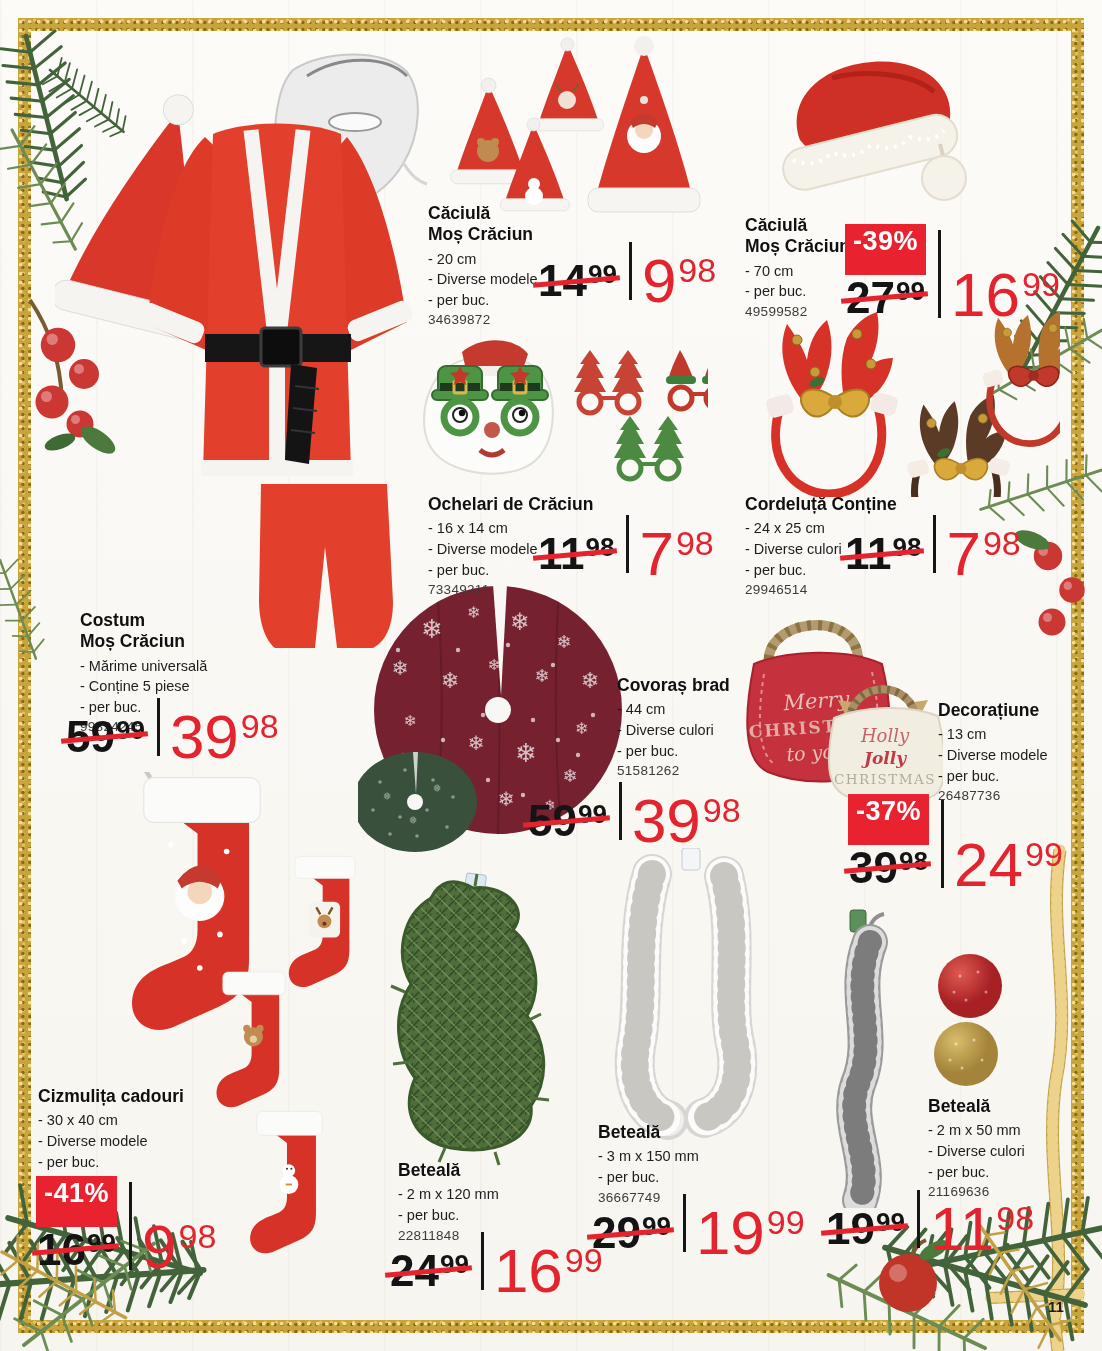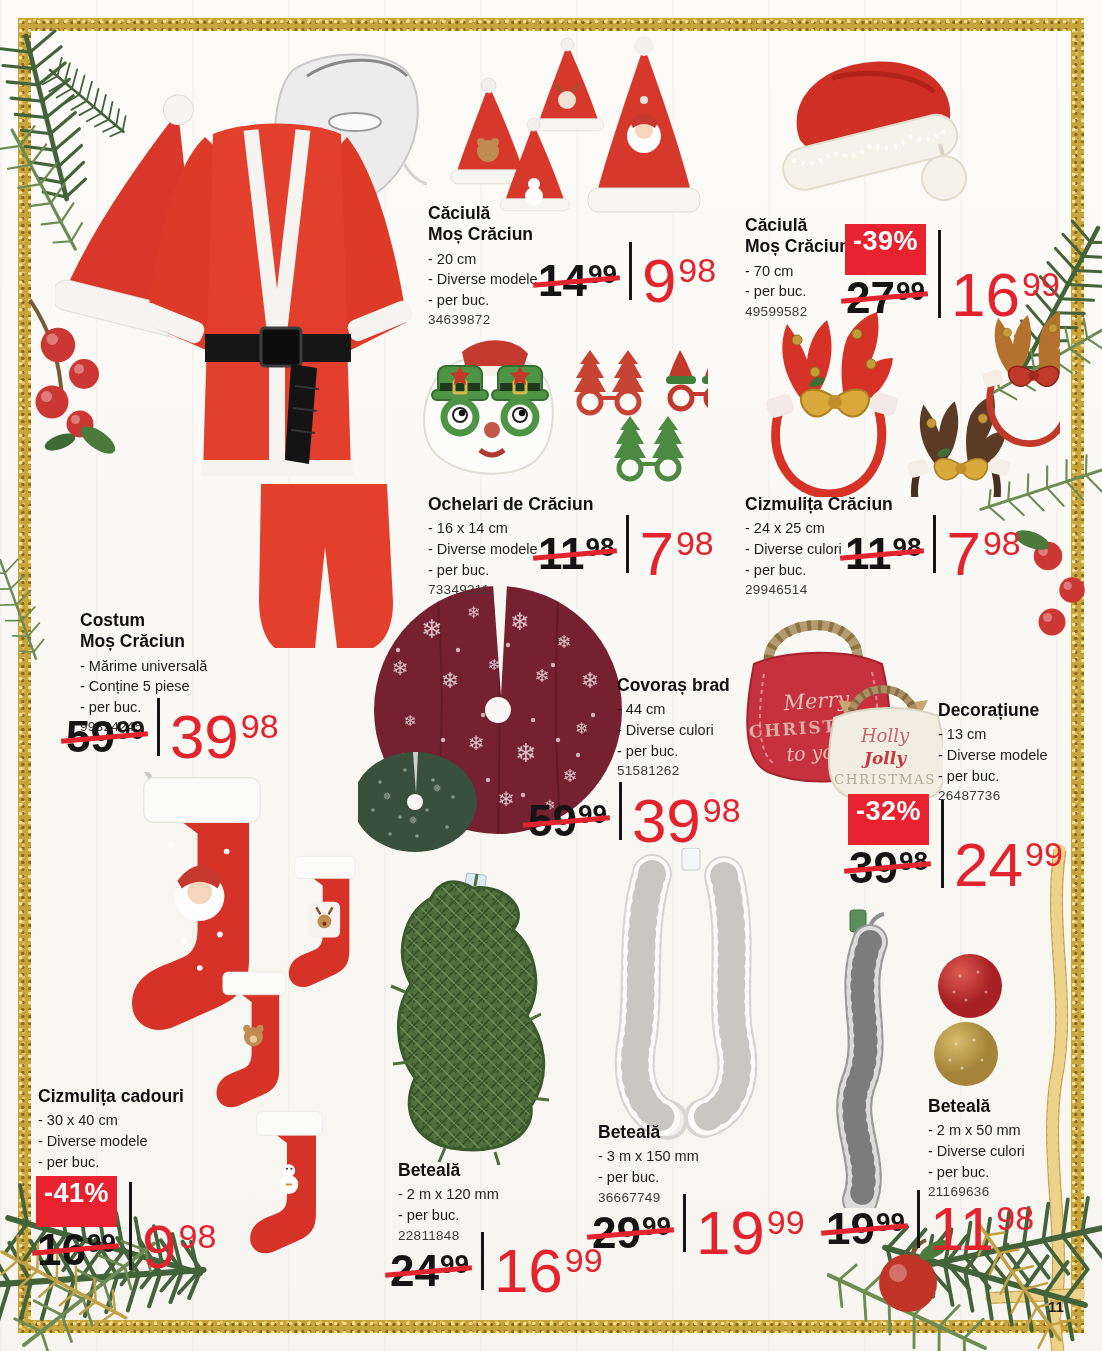--- a/index.html
+++ b/index.html
@@ -561,21 +561,21 @@
   <div class="price-block" style="left:538px;top:515px">
     <div class="old-wrap">
         <div class="old-price"><span>11</span><span class="osup">98</span></div>
       </div>
     <div class="pdivider"></div>
     <div class="new-price"><span>7</span><span class="nsup">98</span></div>
   </div>
 
   <div class="ptext" style="left:745px;top:494px">
     <div class="ptitle">
-        <div>Cizmulița Crăciun</div>
+        <div>Cordeluță Conține</div>
       </div>
     <div class="pdetails">
       <div>- 24 x 25 cm</div>
       <div>- Diverse culori</div>
       <div>- per buc.</div>
     </div>
     <div class="sku">29946514</div>
   </div>
   <div class="price-block" style="left:845px;top:515px">
     <div class="old-wrap">
@@ -610,21 +610,21 @@
       </div>
     <div class="pdetails">
       <div>- 13 cm</div>
       <div>- Diverse modele</div>
       <div>- per buc.</div>
     </div>
     <div class="sku">26487736</div>
   </div>
   <div class="price-block wb" style="left:848px;top:794px">
     <div class="old-wrap">
-      <div class="badge">-32%</div>
+      <div class="badge">-37%</div>
       <div class="old-price"><span>39</span><span class="osup">98</span></div>
     </div>
     <div class="pdivider"></div>
     <div class="new-price"><span>24</span><span class="nsup">99</span></div>
   </div>
 
   <div class="ptext" style="left:38px;top:1086px">
     <div class="ptitle">
         <div>Cizmulița cadouri</div>
       </div>

